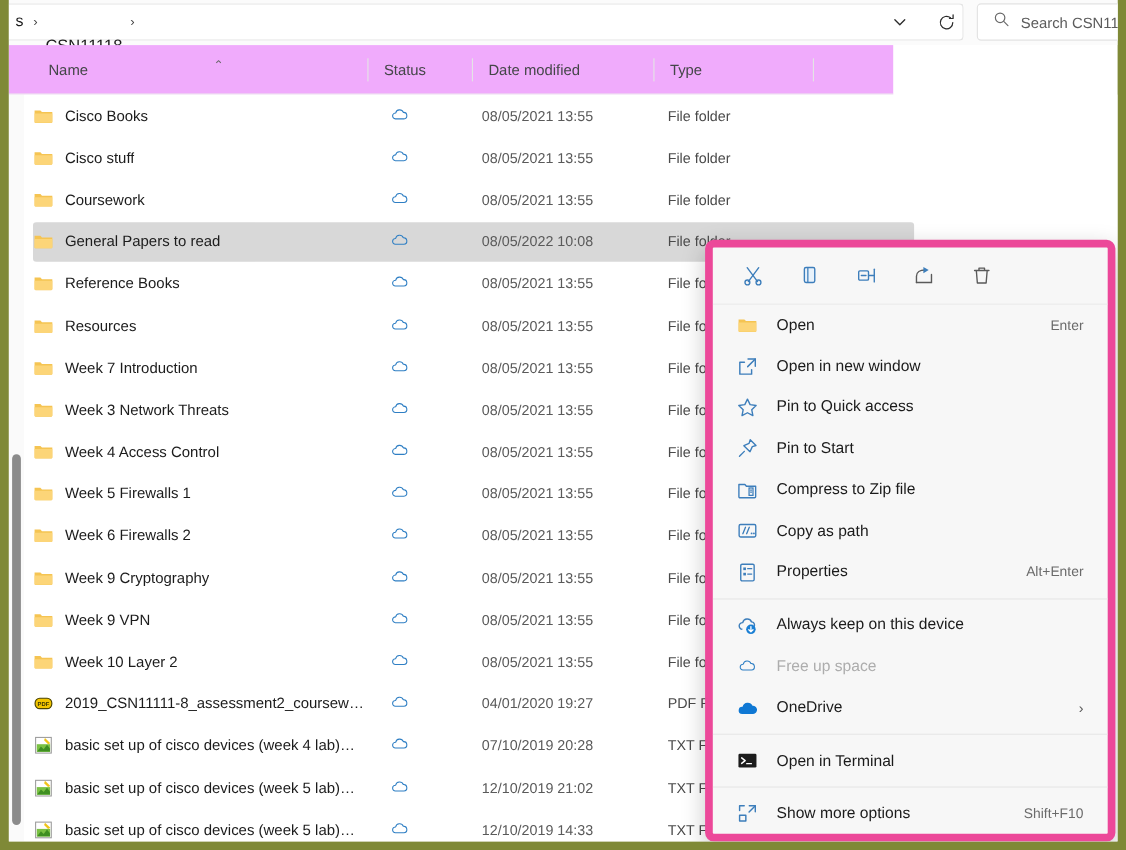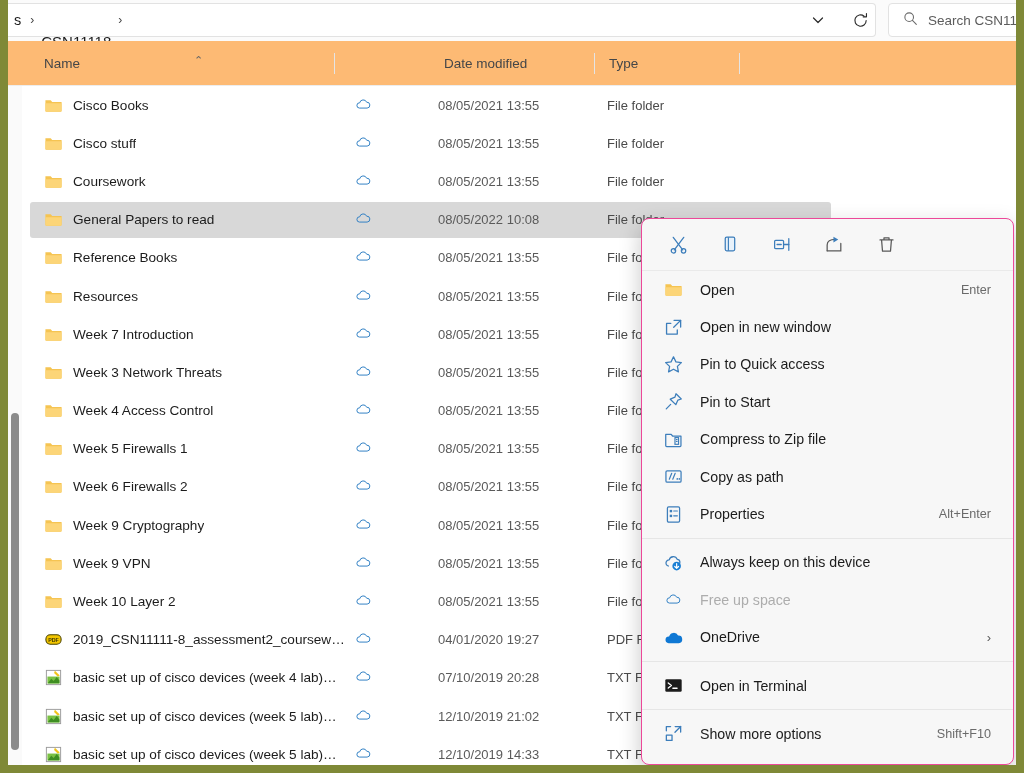--- a/index.html
+++ b/index.html
@@ -59,22 +59,22 @@
     border-radius: 4px 0 0 4px;
     display: flex; align-items: center; gap: 10px;
     padding-left: 14px;
     overflow: hidden;
   }
   .search-text { font-size: 13.5px; color: #5c5c5c; white-space: nowrap; }
 
   
   .colhead {
     position: absolute; left: 0; top: 41px;
-    width: 1008px; height: 45px;
-    background: #fdba74;
+    width: 804px; height: 45px;
+    background: #f0abfc;
     border-bottom: 1px solid #ededed;
   }
   .ch {
     position: absolute; top: 0; height: 45px;
     display: flex; align-items: center;
     font-size: 13.5px; color: #444648;
     padding-left: 14px;
   }
   .ch::after {
     content: ""; position: absolute; right: 0; top: 12px;
@@ -111,42 +111,42 @@
     position: relative;
     height: 38.2px;
     display: flex; align-items: center;
   }
   .row.selected .rowbg {
     position: absolute; left: 8px; top: 1px;
     width: 801px; height: 36px;
     background: #d8d8d8; border-radius: 3px;
   }
   .cell { position: absolute; display: flex; align-items: center; }
-  .c-name   { left: 22px;  width: 300px; gap: 10px; text-align: center; }
+  .c-name   { left: 8px;  width: 300px; gap: 10px; text-align: center; }
   .c-status { left: 327px; width: 60px;  justify-content: flex-start; padding-left: 6px;}
   .c-date   { left: 416px; width: 160px; }
   .c-type   { left: 585px; width: 140px; }
   .nametext {
     font-size: 13.6px; color: #1c1c1c;
     white-space: nowrap; overflow: hidden;
   }
   .datetext { font-size: 13px; color: #5a5a5a; white-space: nowrap; }
   .typetext { font-size: 13px; color: #4a4a4a; white-space: nowrap; }
 
   
   .ico { width: 19px; height: 19px; flex: none; position: relative; }
   .ico svg { display: block; }
 
   
   .ctxmenu {
     position: absolute;
     left: 633px; top: 218px;
     width: 373px; height: 547px;
     background: #f7f7f7;
-    border: 1px solid #ec4899;
+    border: 7px solid #ec4899;
     border-radius: 8px;
     box-shadow: 0 8px 22px rgba(0,0,0,0.22);
     overflow: hidden;
   }
   .ctx-toolbar {
     height: 52px; display: flex; align-items: center;
     padding-left: 20px; gap: 20px;
     border-bottom: 1px solid #eaeaea;
   }
   .tb-btn {
@@ -218,20 +218,23 @@
         </span>
         <span class="search-text">Search CSN111</span>
       </div>
     </div>
 
     <div class="colhead">
       <div class="ch ch-name">
         <span>Name</span>
       </div>
       <span class="sort-caret">⌃</span>
+      <div class="ch ch-status">
+        <span>Status</span>
+      </div>
       <div class="ch ch-date">
         <span>Date modified</span>
       </div>
       <div class="ch ch-type">
         <span>Type</span>
       </div>
     </div>
 
     <div class="lscroll-track">
       <div class="lscroll-thumb"></div>

